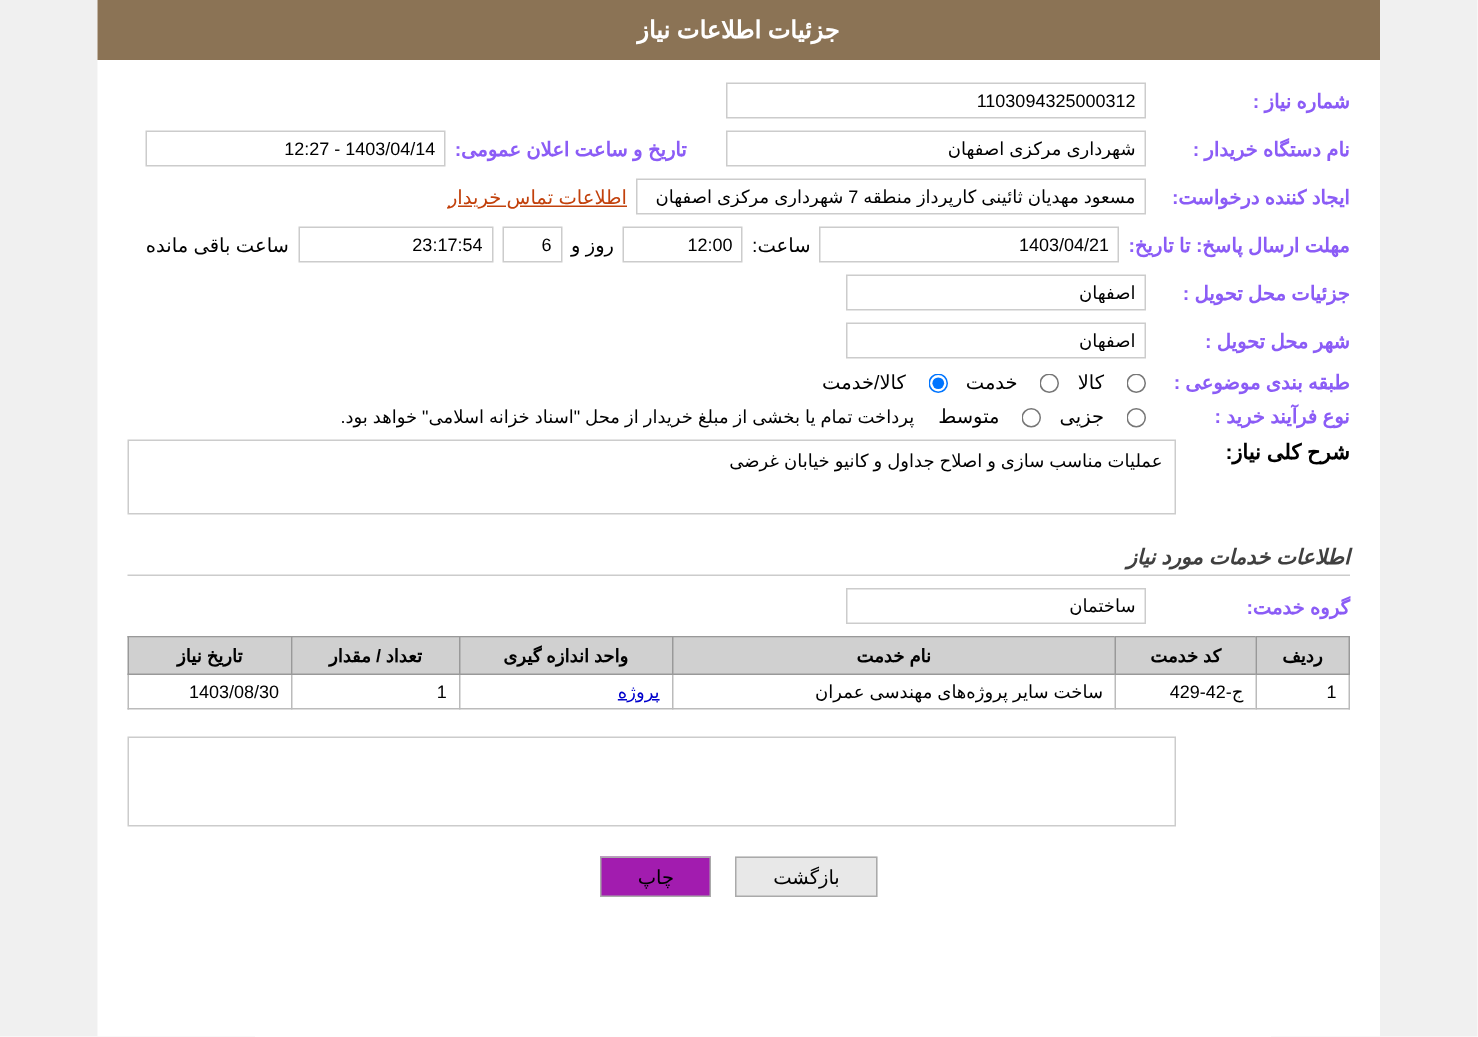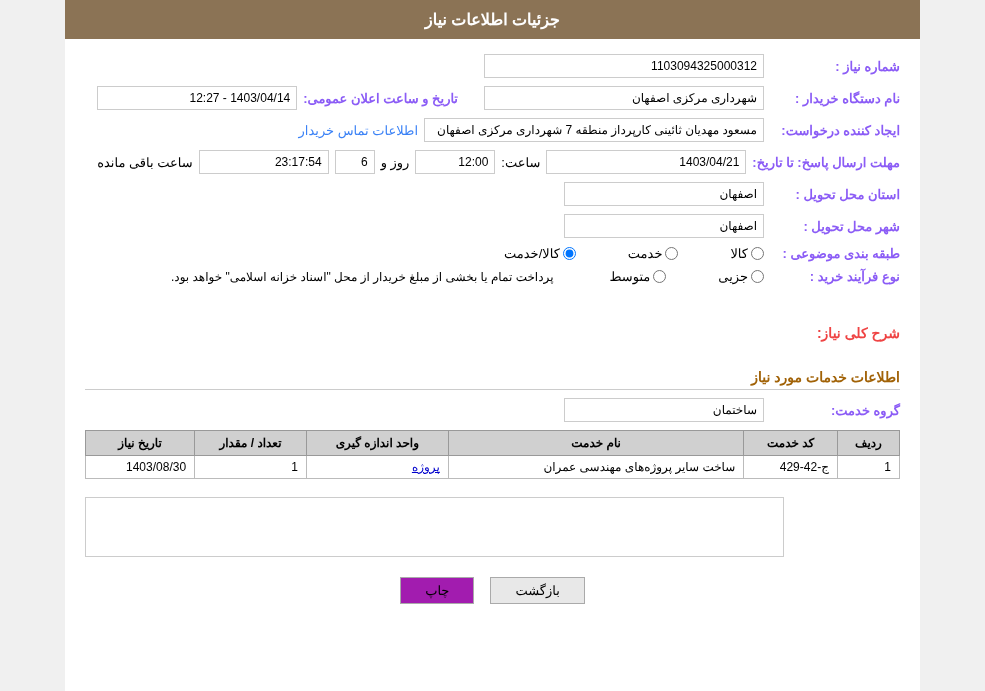--- a/index.html
+++ b/index.html
@@ -46,51 +46,51 @@
       height: 24px;
       font-family: Tahoma, Arial, sans-serif;
       font-size: 12px;
       direction: rtl;
     }
     .form-input-wide { width: 280px; }
     .form-input-medium { width: 200px; }
     .form-input-small { width: 130px; }
     .form-input-xsmall { width: 80px; }
     .link-blue {
-      color: #3b82f6;
+      color: #c2410c;
+      text-decoration: underline;
       cursor: pointer;
     }
     .radio-group {
       display: flex;
       gap: 12px;
       align-items: center;
     }
     .radio-item {
       display: flex;
-      align-items: center;
-      gap: 3px;
-      margin-left: 40px;
+      align-items: flex-end;
+      gap: 15px;
     }
     .section-title {
       font-weight: bold;
       font-size: 14px;
-      color: #ef4444;
+      color: #000000;
       padding: 8px 0 4px 0;
       border-bottom: 1px solid #ccc;
       margin-bottom: 8px;
-      margin-top: 33px;
     }
     .section-subtitle {
       font-weight: bold;
       font-size: 14px;
-      color: #a16207;
+      color: #404040;
       padding: 8px 0 4px 0;
       border-bottom: 1px solid #ccc;
       margin-bottom: 8px;
       margin-top: 12px;
+      font-style: italic;
     }
     .table-container {
       width: 100%;
       margin-top: 8px;
     }
     table {
       width: 100%;
       border-collapse: collapse;
       font-size: 12px;
     }
@@ -196,21 +196,21 @@
       <input class="form-input form-input-medium" type="text" value="1403/04/21" readonly="" style="">
       <span>ساعت:</span>
       <input class="form-input form-input-xsmall" type="text" value="12:00" readonly="" style="">
       <span>روز و</span>
       <input class="form-input" style="width: 40px;" type="text" value="6" readonly="">
       <input class="form-input form-input-small" type="text" value="23:17:54" readonly="" style="">
       <span>ساعت باقی مانده</span>
     </div>
 
     <div class="form-row">
-      <span class="form-label">استان محل تحویل :</span>
+      <span class="form-label">جزئیات محل تحویل :</span>
       <input class="form-input form-input-medium" type="text" value="اصفهان" readonly="" style="">
     </div>
 
     <div class="form-row">
       <span class="form-label">شهر محل تحویل :</span>
       <input class="form-input form-input-medium" type="text" value="اصفهان" readonly="" style="">
     </div>
 
     <div class="form-row">
       <span class="form-label">طبقه بندی موضوعی :</span>
@@ -240,20 +240,23 @@
         <div class="radio-item">
           <input type="radio" name="farayand" style="">
           <span>متوسط</span>
         </div>
       </div>
       <span style="margin-right:10px; font-size:12px;">پرداخت تمام یا بخشی از مبلغ خریدار از محل "اسناد خزانه اسلامی" خواهد بود.</span>
     </div>
 
     <div class="form-row" style="align-items: flex-start;">
       <div class="section-title" style="min-width:110px; border:none; padding:0;">شرح کلی نیاز:</div>
+      <div class="desc-box">
+        <span>عملیات  مناسب سازی و اصلاح جداول و کانیو  خیابان غرضی</span>
+      </div>
     </div>
 
     <div class="section-subtitle">اطلاعات خدمات مورد نیاز</div>
 
     <div class="form-row">
       <span class="form-label">گروه خدمت:</span>
       <input class="form-input form-input-medium" type="text" value="ساختمان" readonly="" style="">
     </div>
 
     <div class="table-container">

